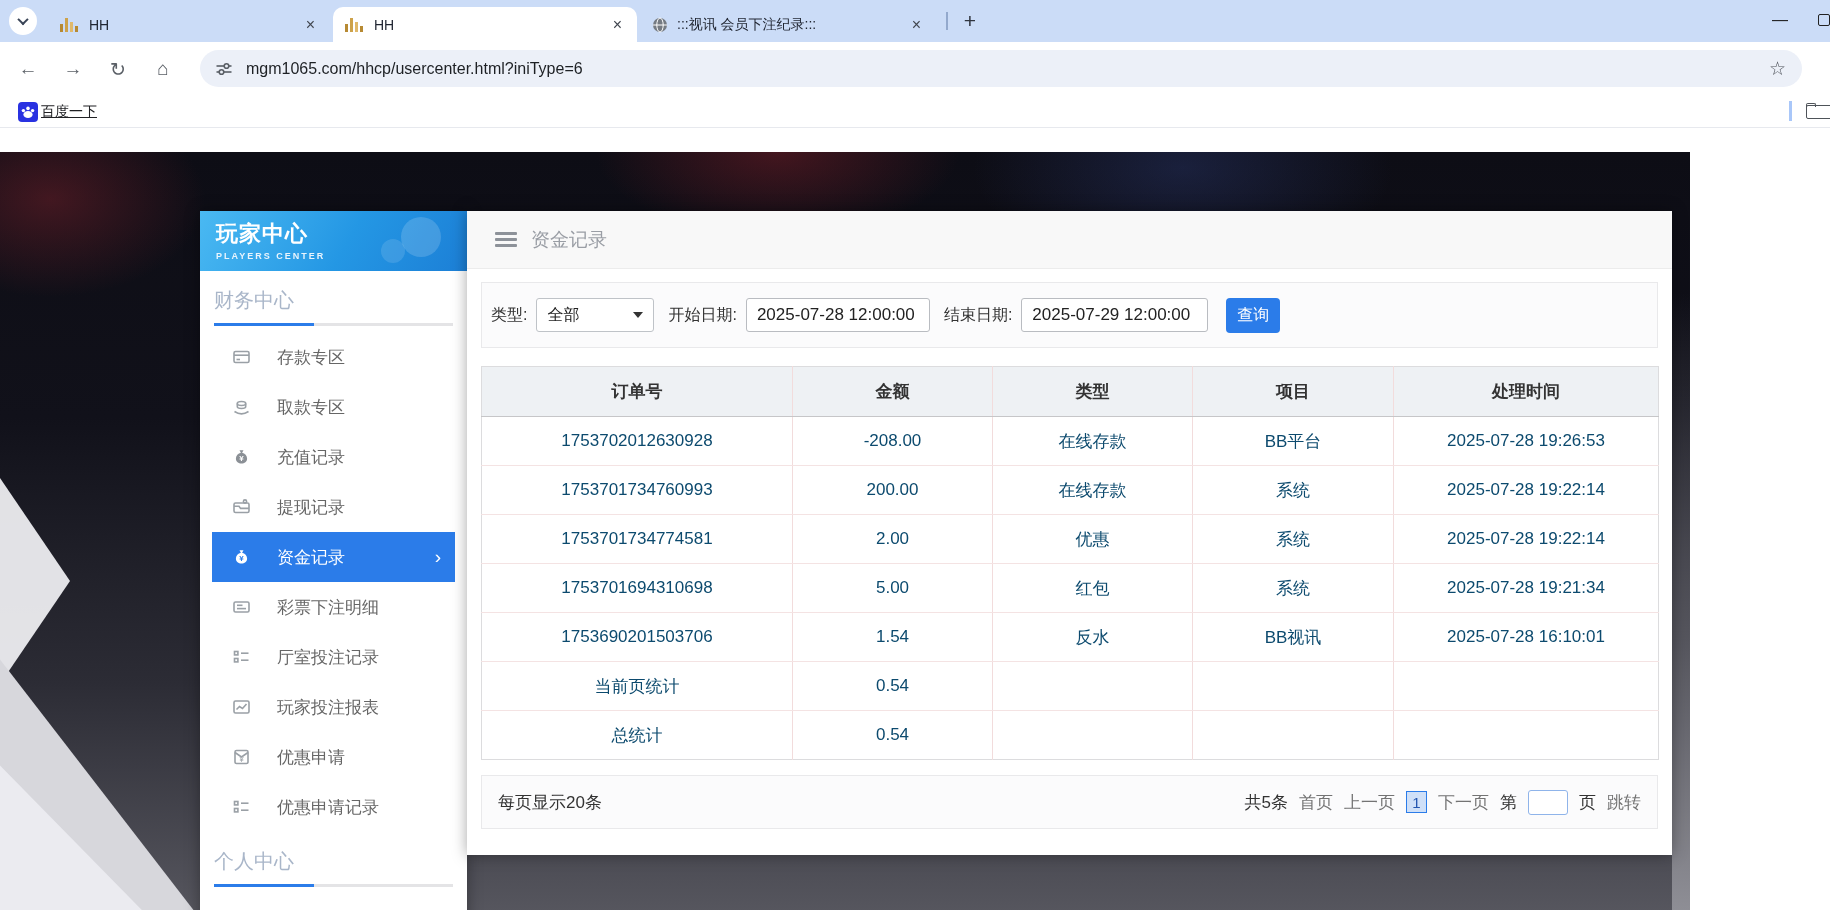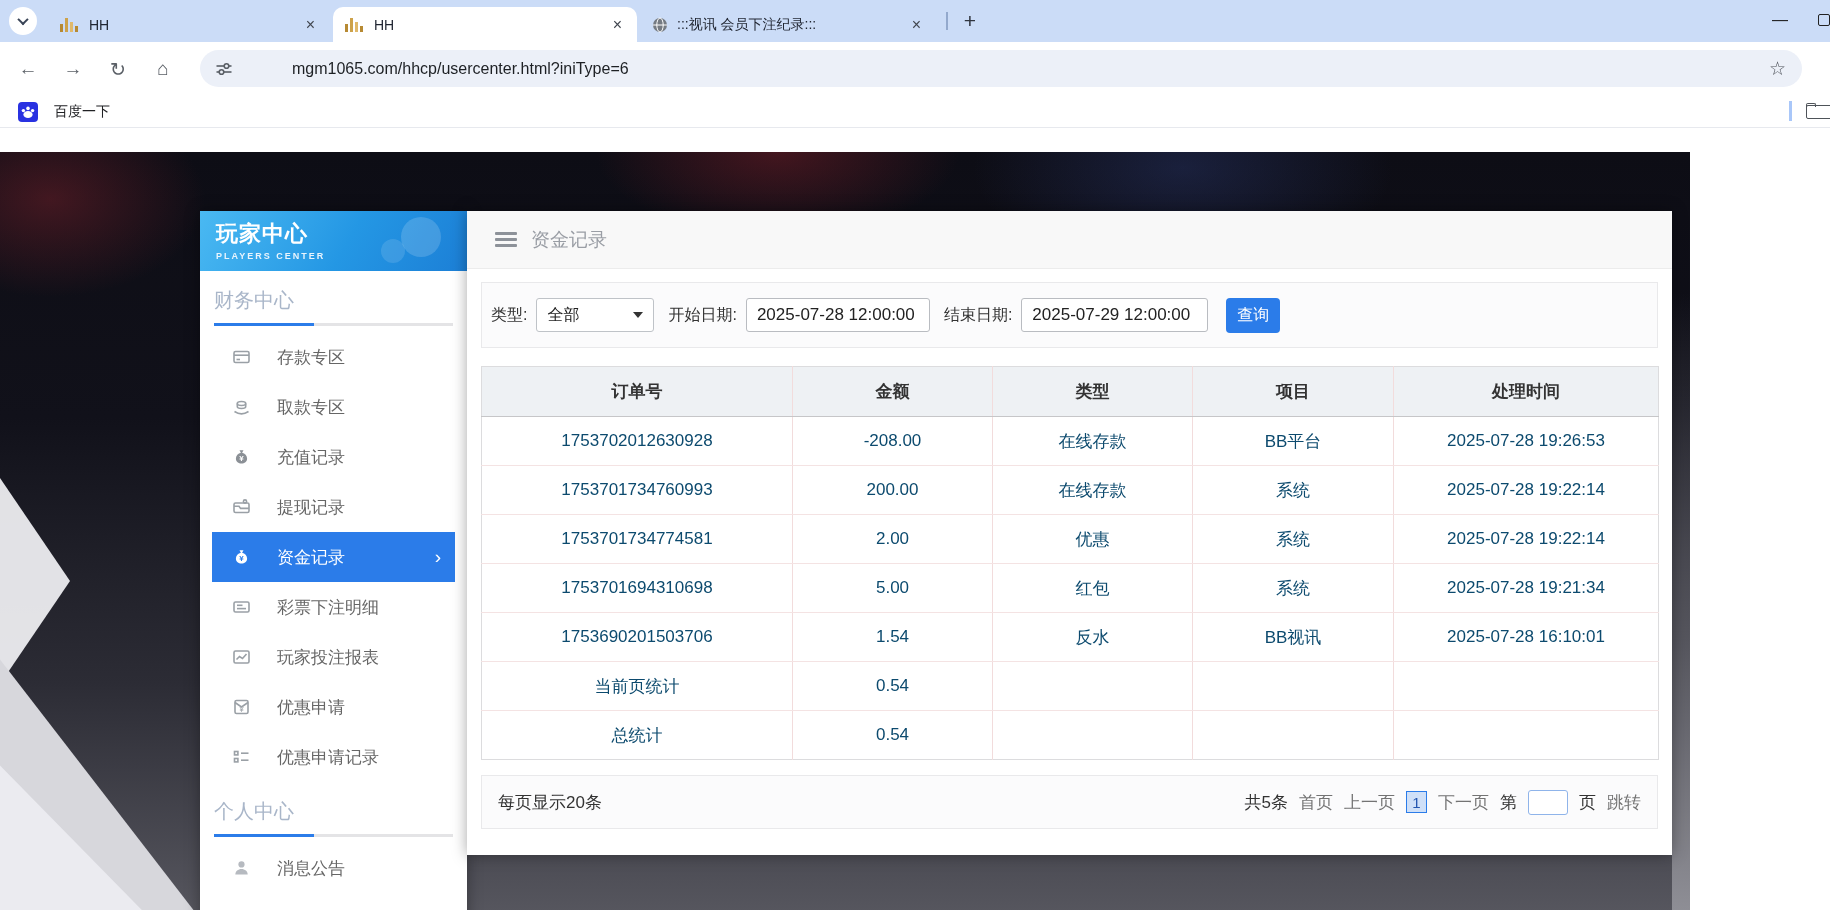--- a/index.html
+++ b/index.html
@@ -32,31 +32,31 @@
   .win-min { position:absolute; left:1758px; top:0; width:44px; height:40px; display:flex;
     align-items:center; justify-content:center; color:#222; font-size:16px; cursor:pointer; }
   .win-max { position:absolute; left:1818px; top:14px; width:12px; height:12px;
     border:1.6px solid #222; border-radius:2px; cursor:pointer; }
 
   
   .toolbar { position:absolute; left:0; top:42px; width:1830px; height:53px; background:#fff; }
   .navbtn { position:absolute; top:11px; width:32px; height:32px; display:flex; align-items:center;
     justify-content:center; font-size:19px; color:#5a5f66; cursor:pointer; border-radius:50%; }
   .omnibox { position:absolute; left:200px; top:8px; width:1602px; height:37px; border-radius:19px;
-    background:#ecf0f8; display:flex; align-items:center; cursor:text;gap:46px; }
+    background:#ecf0f8; display:flex; align-items:center; cursor:text; }
   .omnibox .tune { margin-left:15px; }
   .omnibox .url { margin-left:13px; font-size:16px; color:#1d2024; flex:1; }
   .omnibox .star { margin-right:16px; font-size:19px; color:#4c5158; cursor:pointer; }
 
   
   .bookbar { position:absolute; left:0; top:95px; width:1830px; height:33px; background:#fff;
     border-bottom:1px solid #e7e9ee; }
   .bookmark { position:absolute; left:12px; top:4px; height:25px; display:flex; align-items:center;
     padding:0 6px; border-radius:6px; cursor:pointer; }
-  .bookmark .blabel { margin-left:16px; font-size:14px; color:#202124; }
+  .bookmark .blabel { margin-left:3px; font-size:14px; color:#202124;text-decoration:underline; }
   .bm-sep { position:absolute; left:1789px; top:6px; width:3px; height:20px; background:#a9c7f9; }
   .bm-folder { position:absolute; left:1806px; top:8px; width:30px; height:16px; cursor:pointer; }
   .bm-folder .body { position:absolute; left:0; top:2px; width:26px; height:14px;
     border:1.7px solid #4e5359; border-radius:2px; }
   .bm-folder .flap { position:absolute; left:0; top:0; width:10px; height:4px;
     border:1.7px solid #4e5359; border-bottom:none; border-radius:2px 2px 0 0; }
 
   
   .page { position:absolute; left:0; top:128px; width:1690px; height:782px; overflow:hidden;
     background:
@@ -309,20 +309,31 @@
                 <rect x="1.5" y="4" width="15" height="10" rx="1.5"></rect>
                 <line x1="4.5" y1="7.3" x2="10" y2="7.3"></line>
                 <line x1="4.5" y1="10.6" x2="13.5" y2="10.6"></line>
               </svg>
           </span>
           <span class="mlabel">彩票下注明细</span>
         </li>
         <li>
           <span class="micon">
             <svg width="19" height="18" viewBox="0 0 18 18" fill="none" stroke="#9aa0a6" stroke-width="1.6">
+                <rect x="2" y="3.5" width="3.4" height="3.4"></rect>
+                <rect x="2" y="10.5" width="3.4" height="3.4"></rect>
+                <line x1="8.5" y1="5.2" x2="16" y2="5.2"></line>
+                <line x1="8.5" y1="12.2" x2="16" y2="12.2"></line>
+              </svg>
+          </span>
+          <span class="mlabel">厅室投注记录</span>
+        </li>
+        <li>
+          <span class="micon">
+            <svg width="19" height="18" viewBox="0 0 18 18" fill="none" stroke="#9aa0a6" stroke-width="1.6">
                 <rect x="1.5" y="3" width="15" height="12" rx="1.5"></rect>
                 <polyline points="4,11.5 7,8.5 10,10.5 14,6"></polyline>
               </svg>
           </span>
           <span class="mlabel">玩家投注报表</span>
         </li>
         <li>
           <span class="micon">
             <svg width="19" height="18" viewBox="0 0 18 18" fill="none" stroke="#9aa0a6" stroke-width="1.6">
                 <rect x="2.5" y="2.5" width="13" height="13" rx="1.5"></rect>

